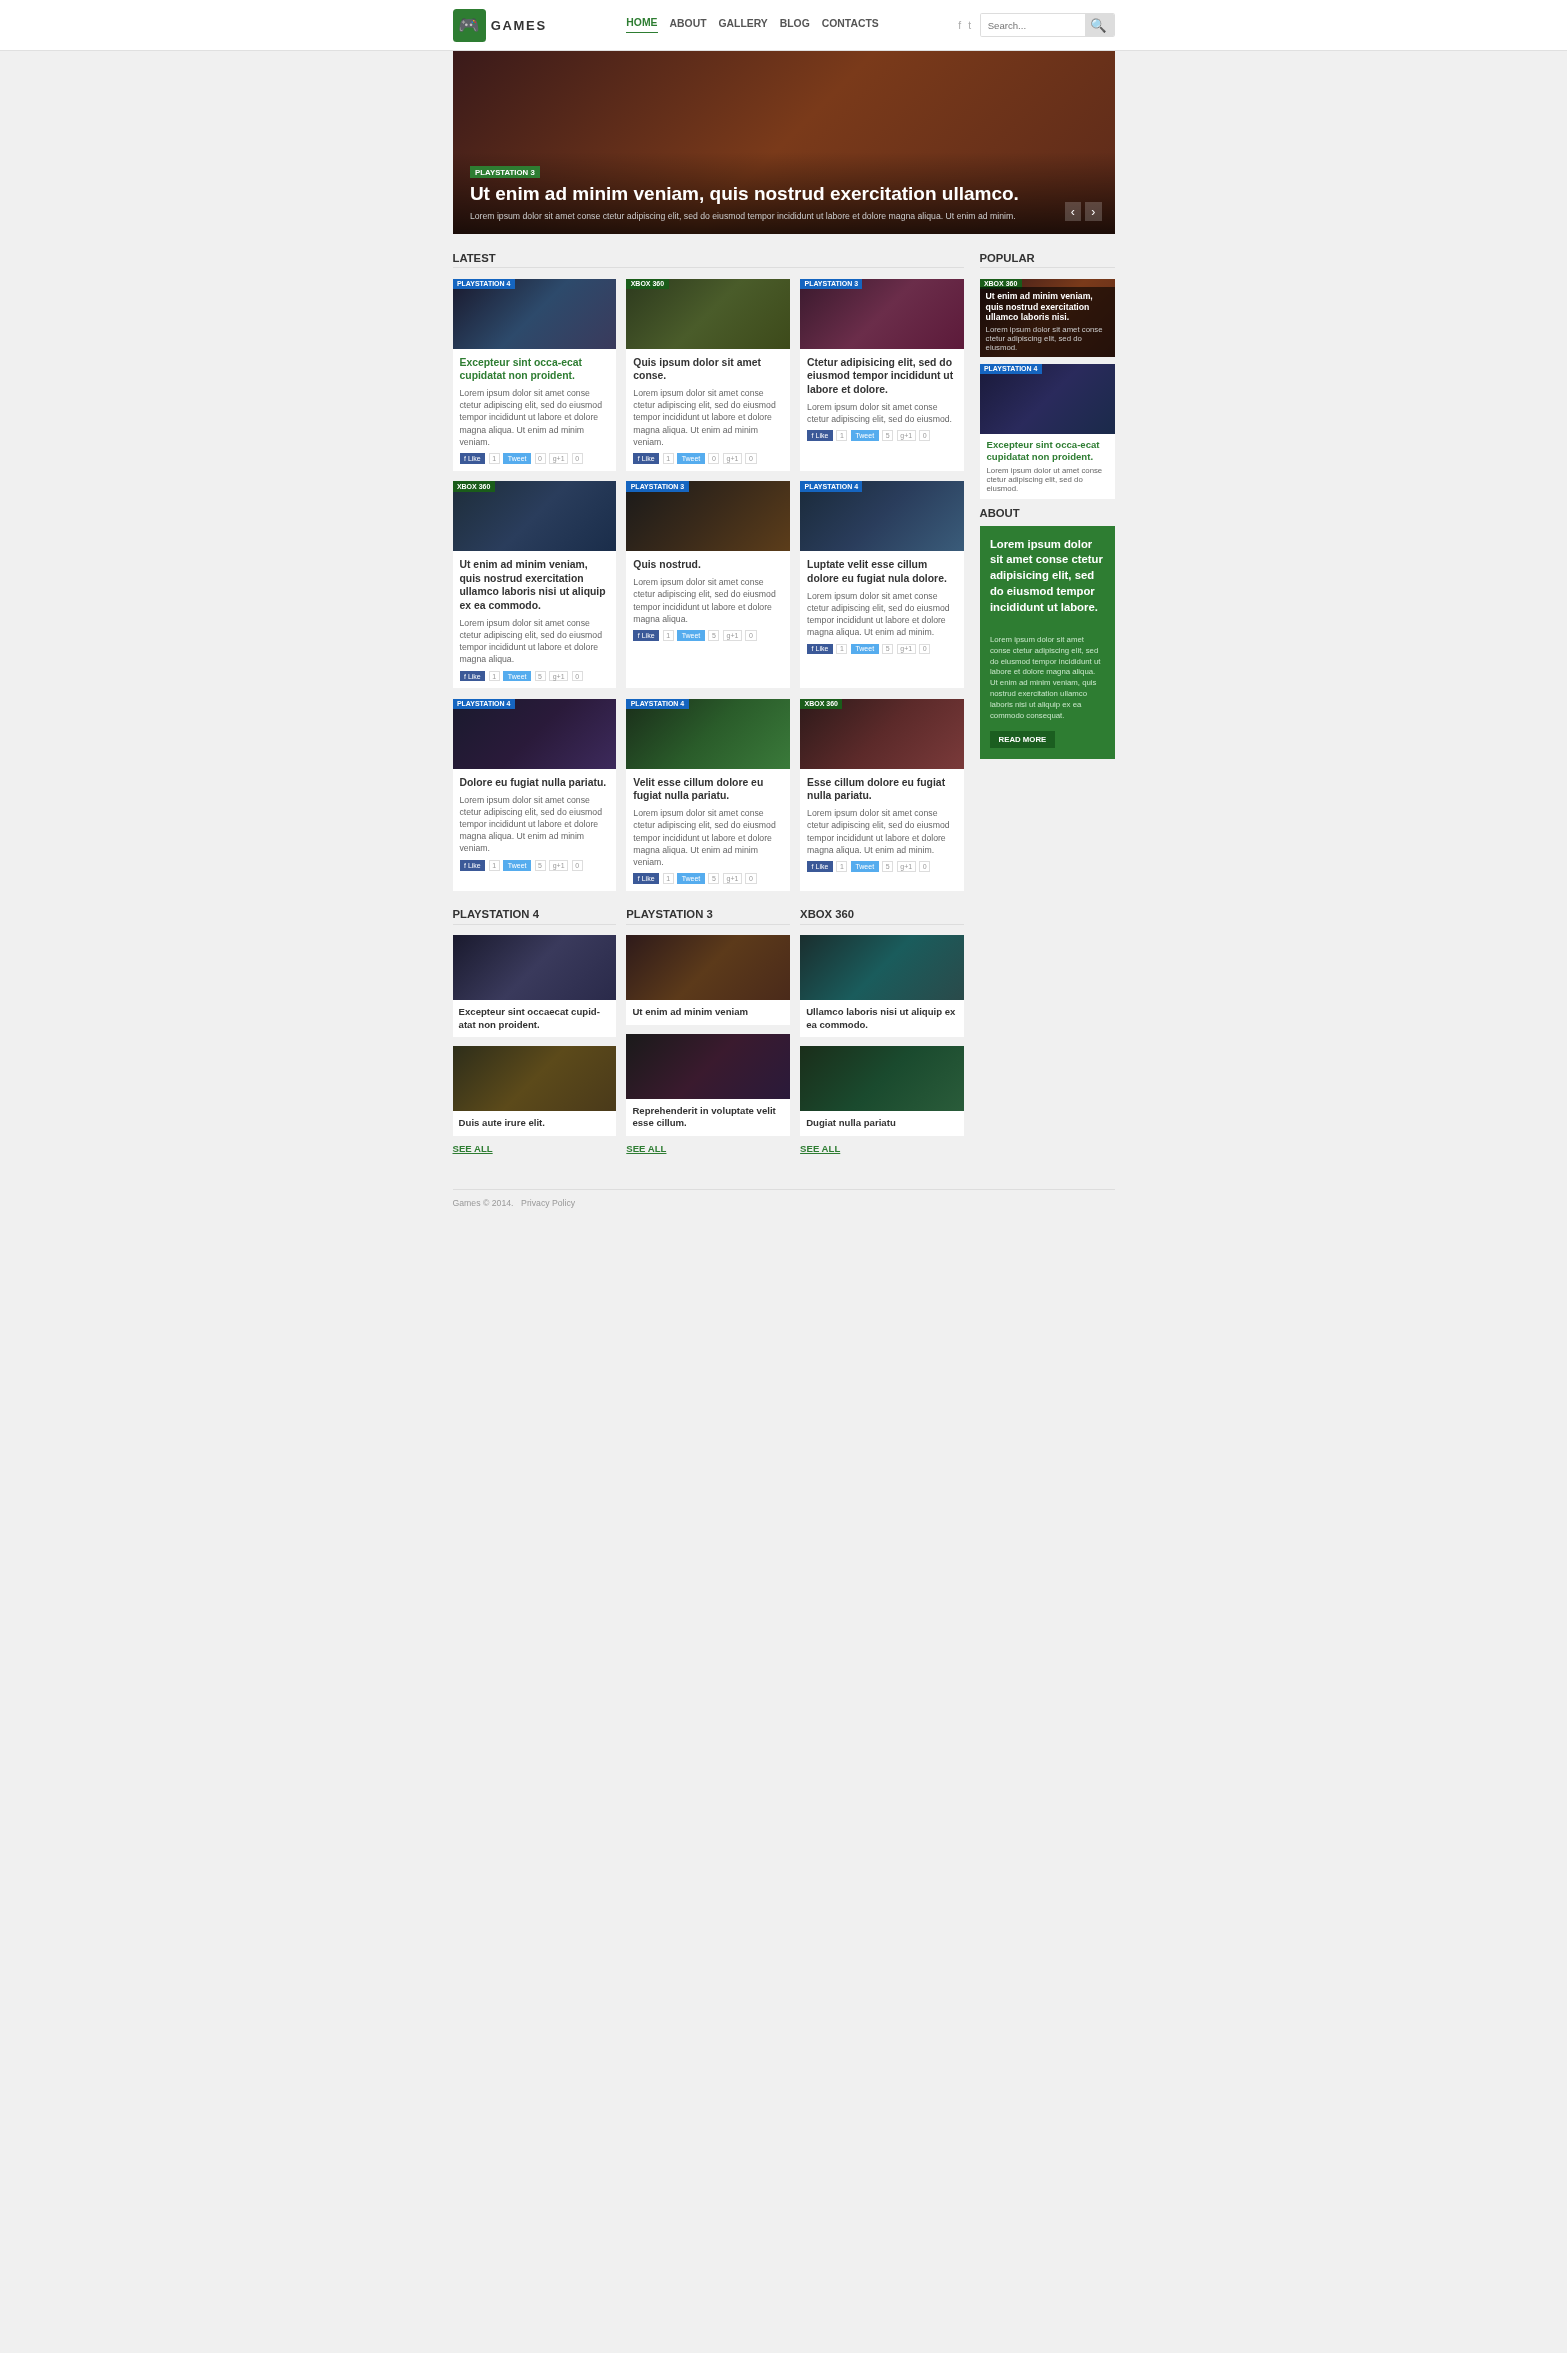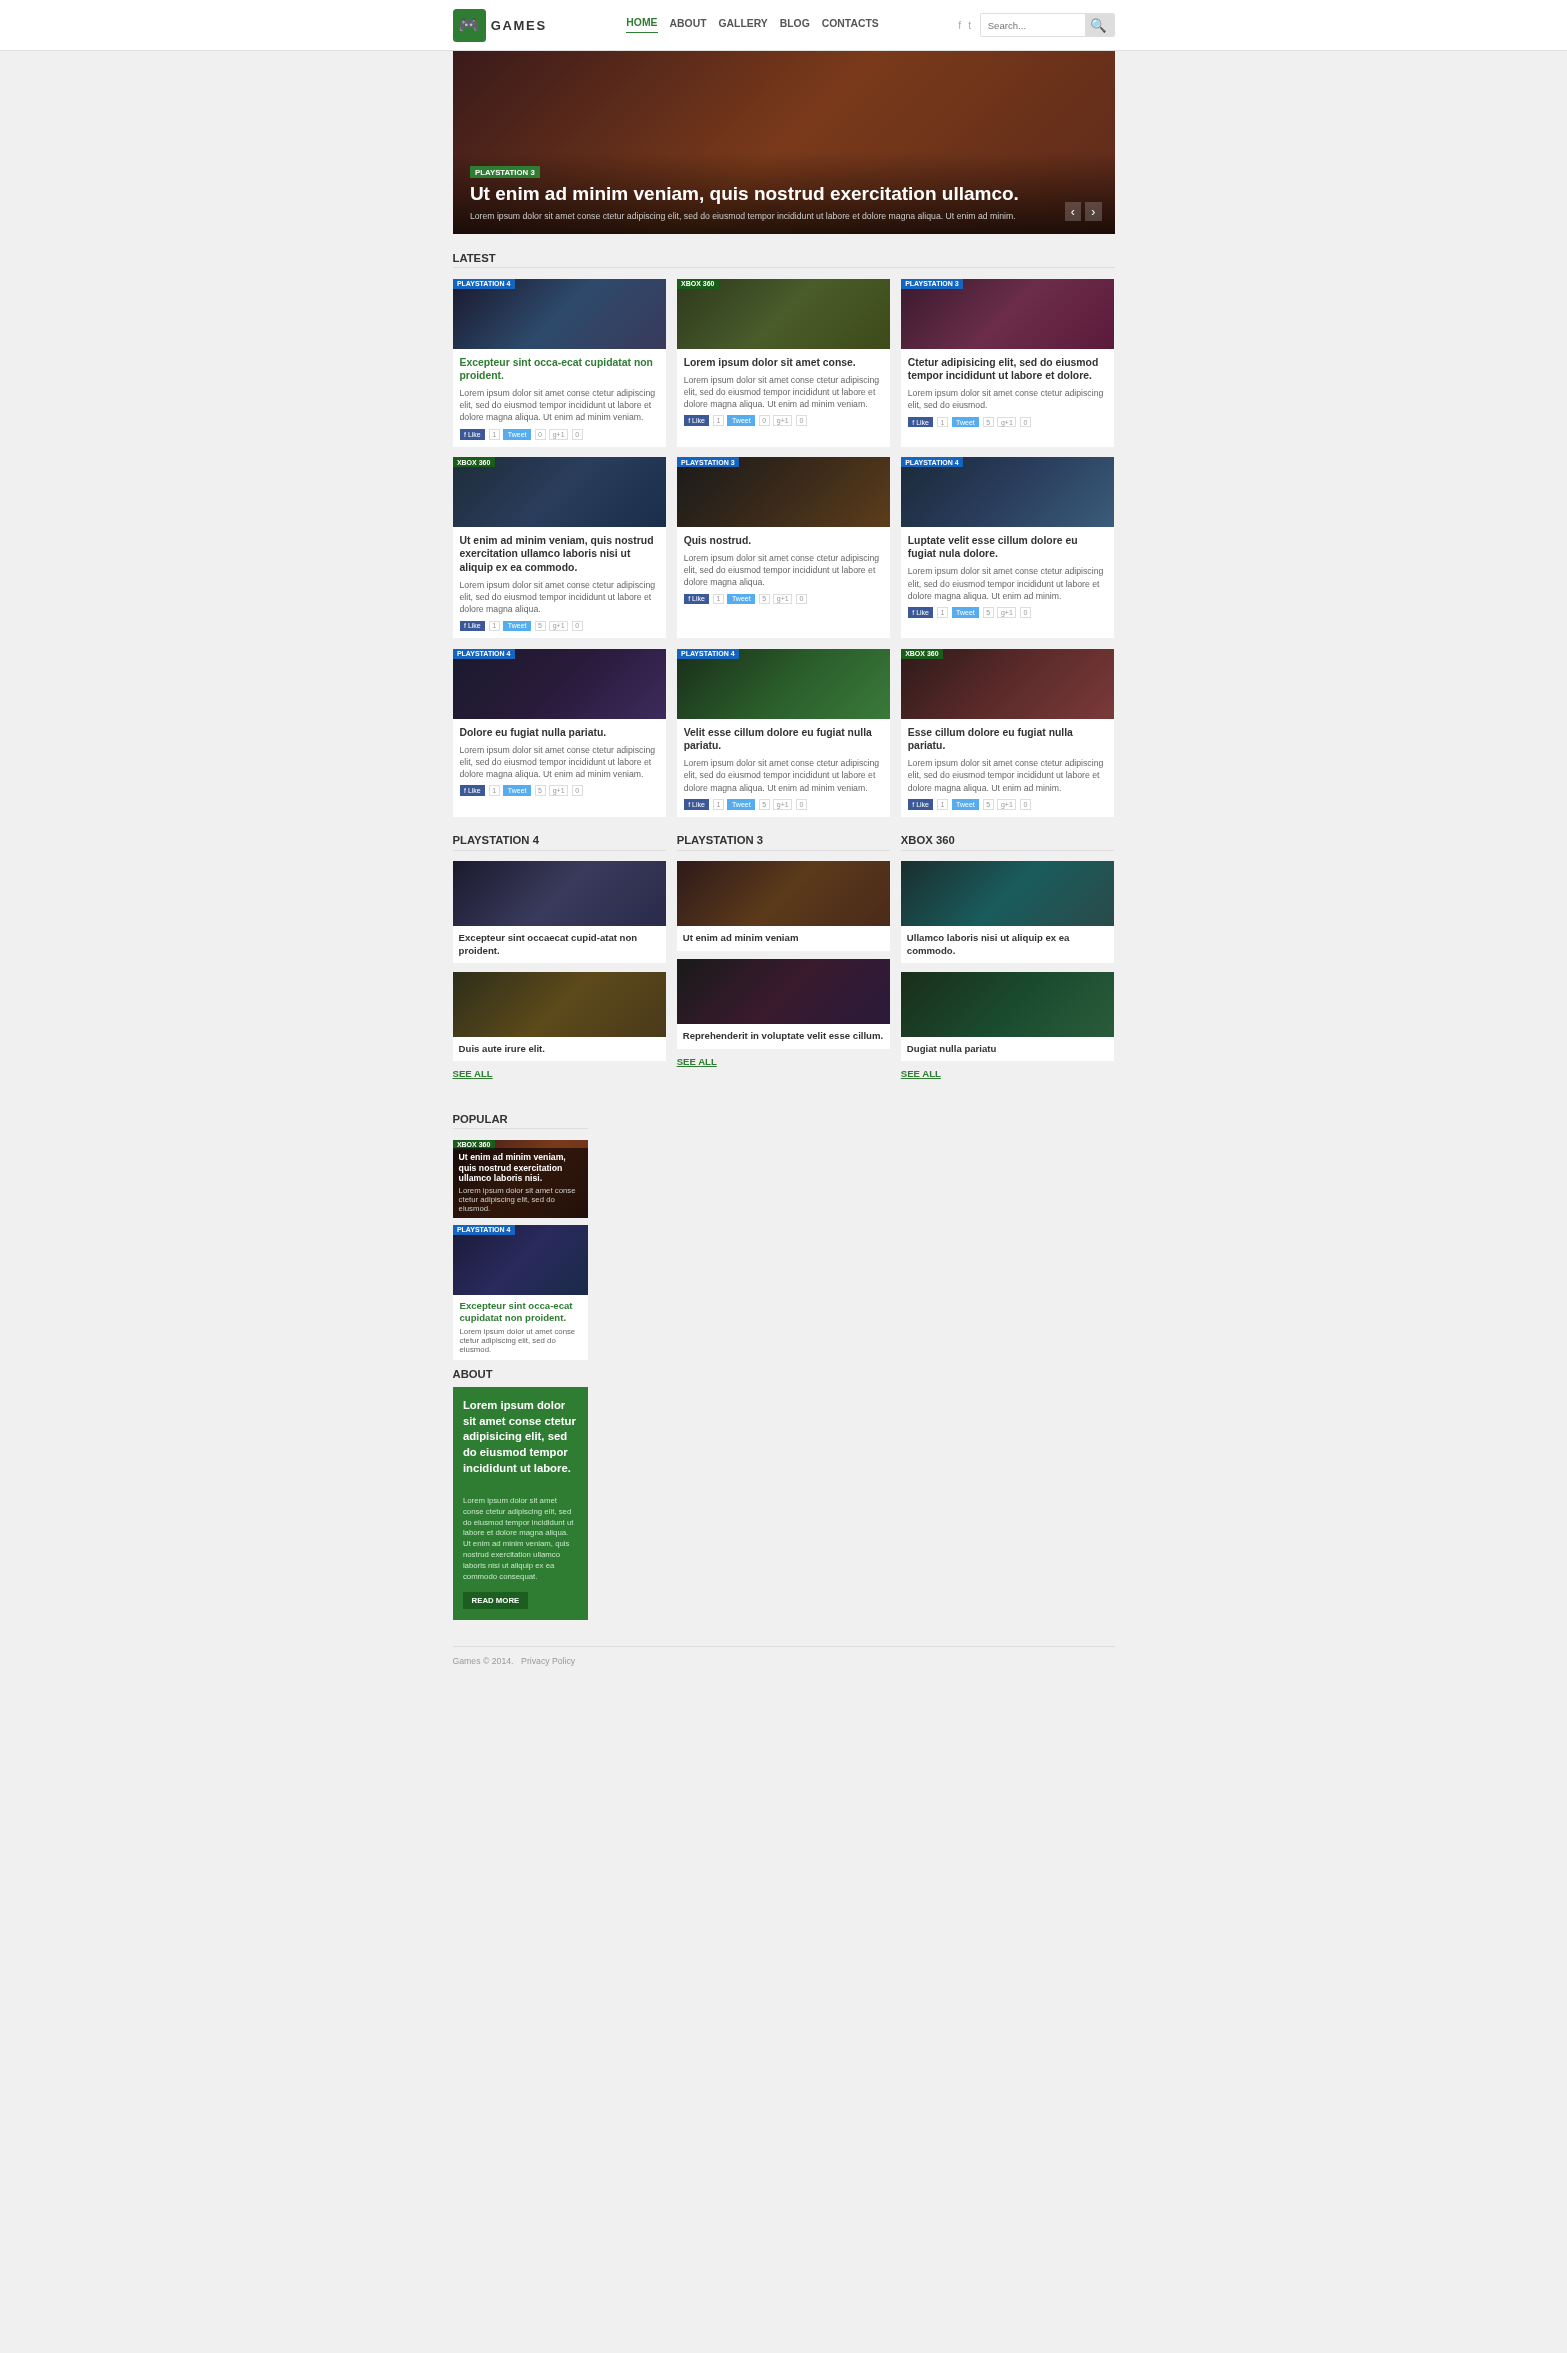--- a/index.html
+++ b/index.html
@@ -25,21 +25,21 @@
     #hero { max-width: 662px; margin: 0 auto 17.4px; position: relative; overflow: hidden; background: #222; height: 183px; }
     .hero-img { width: 100%; height: 100%; object-fit: cover; background: linear-gradient(135deg, #1a1a2e 0%, #3d2b1f 40%, #5c3317 60%, #2a2a2a 100%); display: block; }
     .hero-overlay { position: absolute; bottom: 0; left: 0; right: 0; padding: 13px 17.4px; background: linear-gradient(transparent, rgba(0,0,0,0.7)); }
     .hero-badge { background: #2e7d32; color: #fff; font-size: 7.8px; font-weight: bold; padding: 1.7px 5.2px; margin-bottom: 5.2px; display: inline-block; text-transform: uppercase; }
     .hero-title { color: #fff; font-size: 19px; font-weight: bold; line-height: 1.2; margin-bottom: 5.2px; }
     .hero-desc { color: #ccc; font-size: 8.7px; }
     .hero-arrows { position: absolute; bottom: 13px; right: 13px; display: flex; gap: 4.4px; }
     .hero-arrow { color: #fff; background: rgba(255,255,255,0.2); border: none; cursor: pointer; padding: 2.6px 6.1px; font-size: 12.2px; }
 
     
-    #main { max-width: 662px; margin: 0 auto; display: flex; gap: 16px; flex-direction: column; }
+    #main { max-width: 662px; margin: 0 auto; display: flex; gap: 16px; }
     .content-area { flex: 1; min-width: 0; }
     .sidebar { width: 135px; flex-shrink: 0; }
 
     
     .section-title { font-size: 11.3px; font-weight: bold; text-transform: uppercase; color: #333; margin-bottom: 10.4px; padding-bottom: 3.5px; border-bottom: 0.9px solid #ddd; }
 
     
     .latest-grid { display: grid; grid-template-columns: repeat(3, 1fr); gap: 10.4px; margin-bottom: 17.4px; }
     .card { background: #fff; overflow: hidden; }
     .card-img { width: 100%; height: 70px; display: block; position: relative; overflow: hidden; }
@@ -176,21 +176,21 @@
             </div>
           </div>
         </div>
 
         <div class="card">
           <div class="card-img">
             <div class="card-img-bg bg-xbox-1" style="width:100%;height:100%;"></div>
             <span class="card-badge xbox">XBOX 360</span>
           </div>
           <div class="card-body">
-            <div class="card-title">Lorem ipsum dolor sit amet conse.</div>
+            <div class="card-title">Quis ipsum dolor sit amet conse.</div>
             <div class="card-text">Lorem ipsum dolor sit amet conse ctetur adipiscing elit, sed do eiusmod tempor incididunt ut labore et dolore magna aliqua. Ut enim ad minim veniam.</div>
             <div class="social-bar">
               <button class="fb-btn">f Like</button>
               <span class="count">1</span>
               <button class="tw-btn">Tweet</button>
               <span class="count">0</span>
               <span class="count">g+1</span>
               <span class="count">0</span>
             </div>
           </div>

